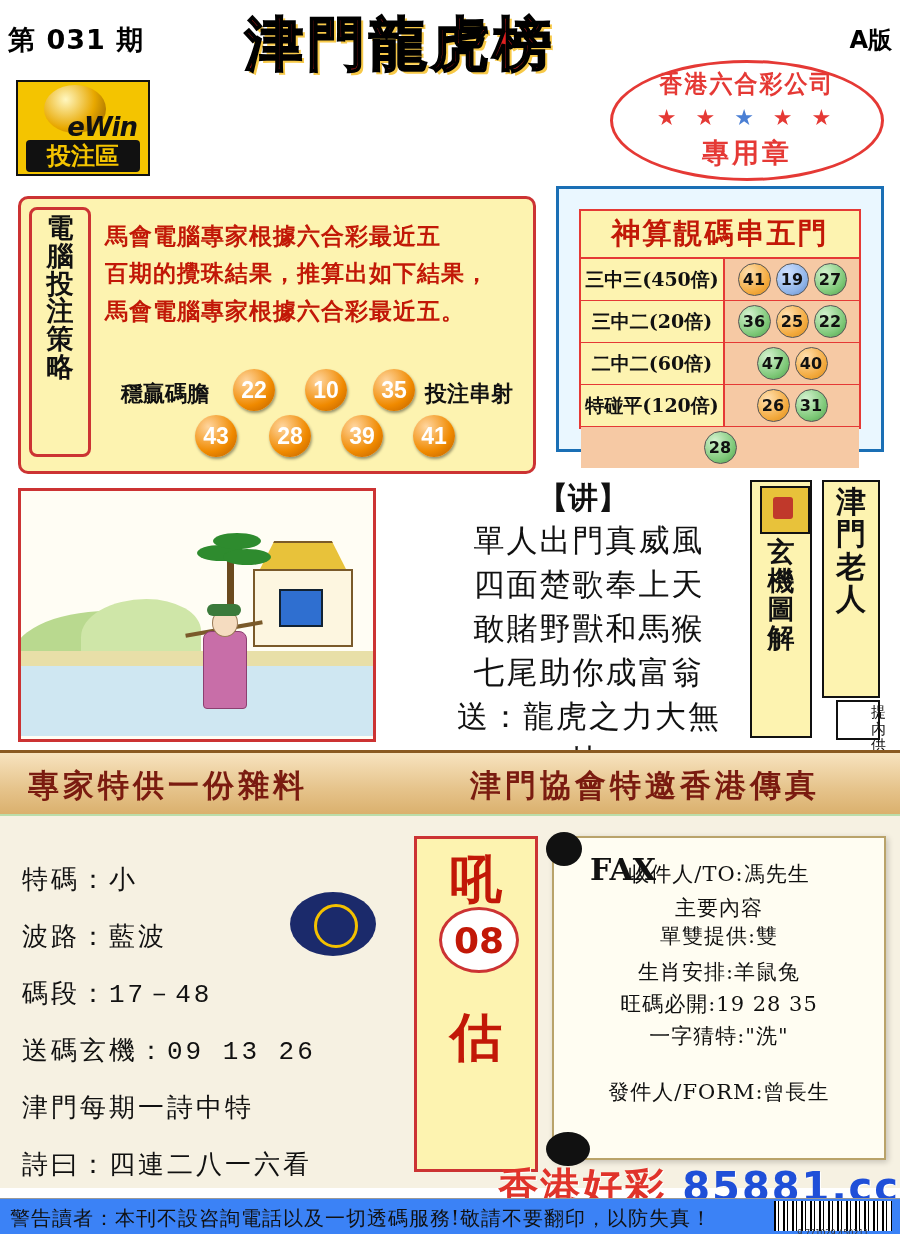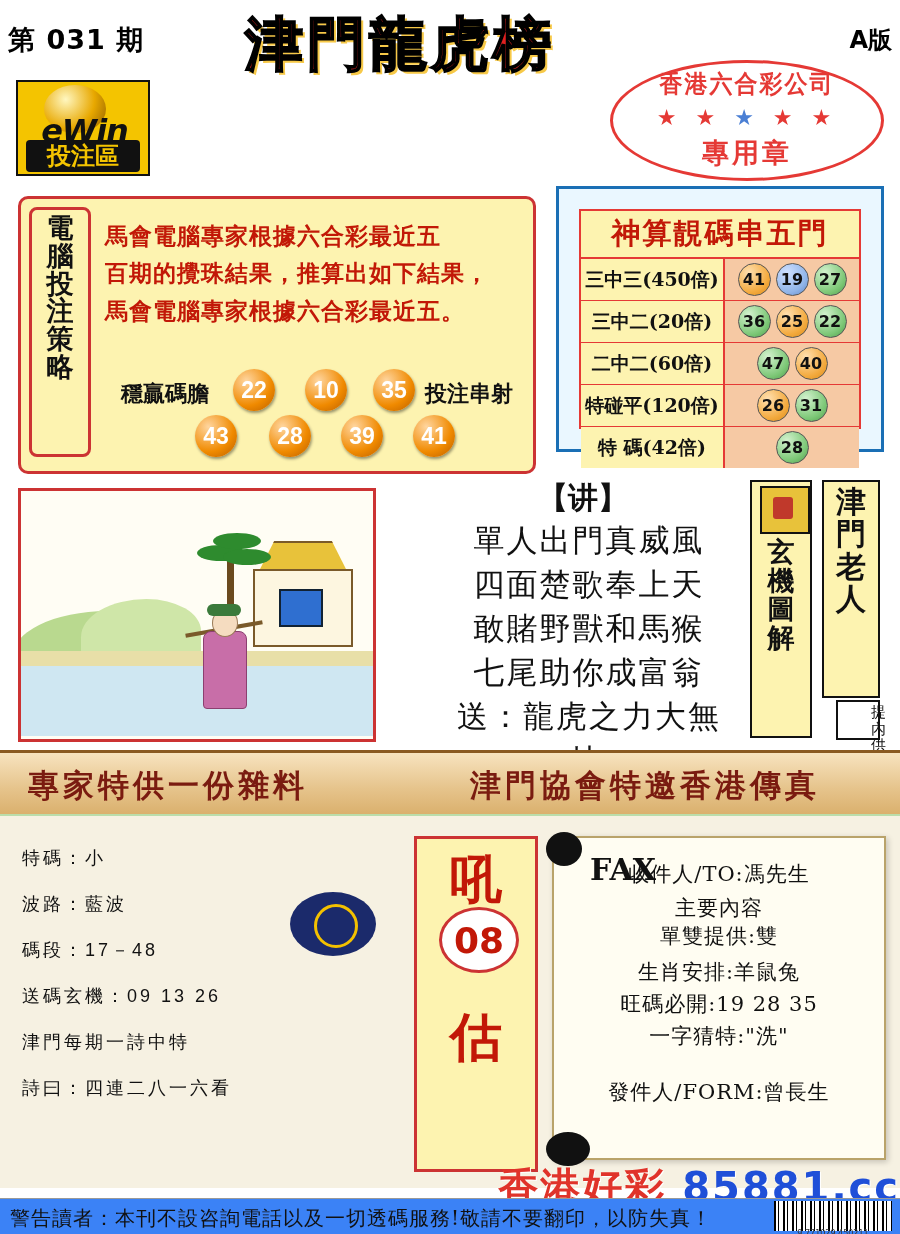--- a/index.html
+++ b/index.html
@@ -15,22 +15,22 @@
   .issue{position:absolute;left:8px;top:22px;font-size:27px;font-weight:bold;color:#000;letter-spacing:1px;}
   .maintitle{position:absolute;left:245px;top:6px;font-size:58px;font-weight:bold;
     color:#e02020;-webkit-text-stroke:2px #000;text-shadow:3px 3px 0 #f7c948;letter-spacing:4px;
     font-family:"DejaVu Serif","Liberation Serif",serif;}
   .edition{position:absolute;right:8px;top:24px;font-size:24px;font-weight:bold;color:#000;}
 
   
   .ewin{position:absolute;left:16px;top:80px;width:130px;height:92px;background:#f4c400;border:2px solid #111;}
   .ewin .ball{position:absolute;left:26px;top:3px;width:62px;height:48px;border-radius:50%;
     background:radial-gradient(circle at 35% 30%,#fff7c0 0%,#e8a800 55%,#8a5a00 100%);}
-  .ewin .ewtxt{position:absolute;left:14px;top:30px;width:105px;text-align:center;
-    font-size:32px;font-weight:bold;font-style:italic;color:#111;letter-spacing:-1px;}
+  .ewin .ewtxt{position:absolute;left:14px;top:30px;width:105px;text-align:right;
+    font-size:26px;font-weight:bold;font-style:italic;color:#111;letter-spacing:-1px;}
   .ewin .sub{position:absolute;left:8px;top:58px;width:114px;text-align:center;font-size:24px;
     font-weight:bold;color:#111;background:#111;color:#f4c400;border-radius:4px;}
 
   
   .stamp{position:absolute;left:610px;top:60px;width:268px;height:115px;border:3px solid #e53935;border-radius:50%;}
   .stamp .arc{position:absolute;left:0;top:6px;width:268px;text-align:center;font-size:23px;color:#e53935;
     font-weight:bold;letter-spacing:2px;font-family:"DejaVu Serif","Liberation Serif",serif;
     transform:scaleY(1.05);}
   .stamp .stars{position:absolute;left:0;top:42px;width:268px;text-align:center;color:#e53935;font-size:22px;letter-spacing:6px;}
   .stamp .stars .c{color:#4a7fd4;}
@@ -109,22 +109,22 @@
   .banner{position:absolute;left:0;top:750px;width:900px;height:64px;
     background:linear-gradient(#f7e3bf,#e6c48c 55%,#d9ae6a);border-top:3px solid #8a5a22;border-bottom:3px solid #8a5a22;}
   .banner .b1{position:absolute;left:28px;top:12px;font-size:31px;font-weight:bold;color:#7a1b10;letter-spacing:4px;
     font-family:"DejaVu Serif","Liberation Serif",serif;}
   .banner .b2{position:absolute;left:470px;top:12px;font-size:31px;font-weight:bold;color:#7a1b10;letter-spacing:4px;
     font-family:"DejaVu Serif","Liberation Serif",serif;}
 
   
   .bottom{position:absolute;left:0;top:814px;width:900px;height:372px;background:#f6f1e2;border-top:2px solid #bda;}
   .binfo{position:absolute;left:22px;top:30px;width:400px;}
-  .binfo div{font-size:18px;color:#111;margin-bottom:22px;letter-spacing:3px;
-    font-family:Liberation Sans, sans-serif;}
+  .binfo div{font-size:26px;color:#111;margin-bottom:22px;letter-spacing:3px;
+    font-family:Liberation Mono, monospace;margin-top:16px;}
   .binfo .val{color:#111;}
   .emblem{position:absolute;left:290px;top:76px;width:86px;height:64px;border-radius:50%;background:#1b2a6b;}
   .emblem:after{content:"";position:absolute;left:24px;top:12px;width:38px;height:38px;border:3px solid #f3c100;border-radius:50%;}
 
   .hougu{position:absolute;left:414px;top:20px;width:118px;height:330px;background:#fdf3b0;border:3px solid #c33;}
   .hg-t{position:absolute;left:0;top:6px;width:118px;text-align:center;font-size:52px;font-weight:bold;color:#c21807;
     font-family:"DejaVu Serif","Liberation Serif",serif;}
   .hg-t2{position:absolute;left:0;top:164px;width:118px;text-align:center;font-size:52px;font-weight:bold;color:#c21807;
     font-family:"DejaVu Serif","Liberation Serif",serif;}
   .hg-n{position:absolute;width:74px;height:60px;border-radius:50%;background:#fff;border:3px solid #c33;color:#c21807;
@@ -225,21 +225,20 @@
 
       <div class="rtrow">
         <div class="rtc1">特碰平(120倍)</div>
         <div class="rtc2">
           <div class="sball o">26</div>
           <div class="sball g">31</div>
         </div>
       </div>
 
       <div class="rtrow">
-        <div class="rtc1">特  碼(42倍)</div>
         <div class="rtc2">
           <div class="sball g">28</div>
         </div>
       </div>
     </div>
   </div>
 
   <div class="pic">
     <div class="sky"></div>
     <div class="hillA"></div>

